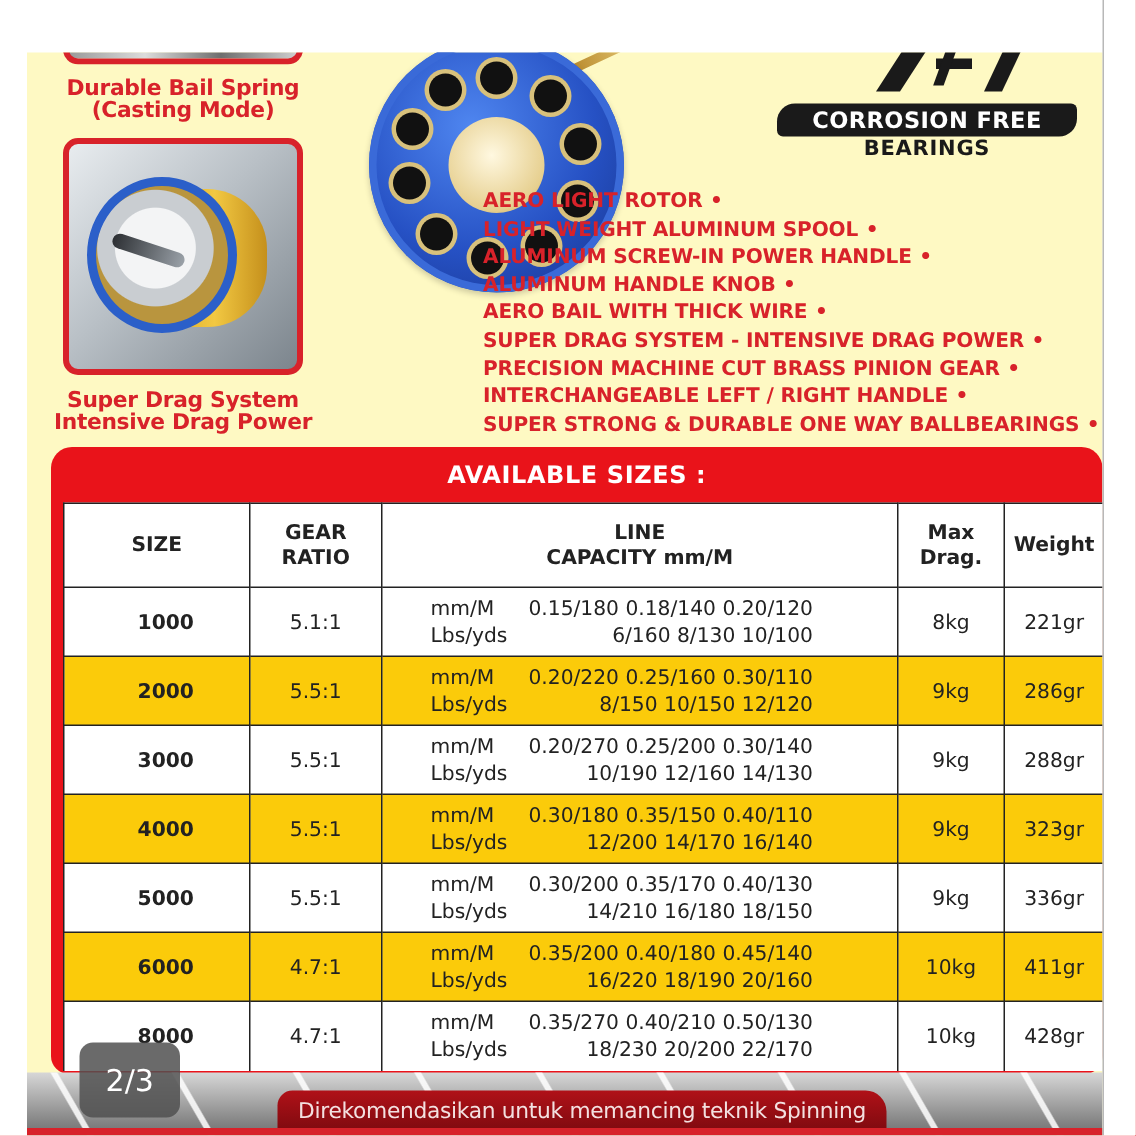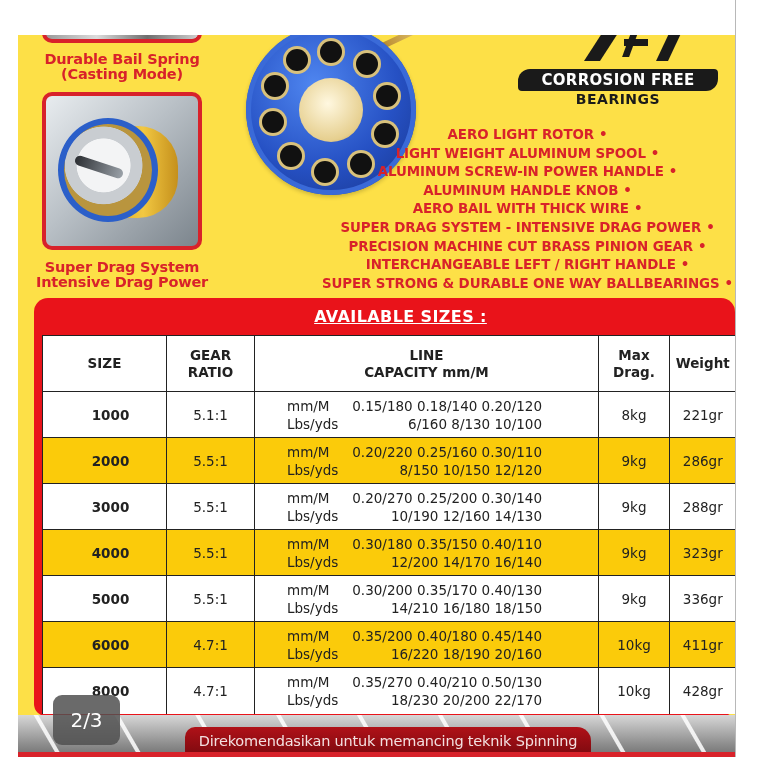--- a/index.html
+++ b/index.html
@@ -1,20 +1,20 @@
 <!DOCTYPE html>
 <html><head>
 <meta charset="utf-8">
 <style>
   * { box-sizing: border-box; margin: 0; padding: 0; }
   html, body { width: 757px; height: 757px; overflow: hidden; background: #ffffff; }
   body { position: relative; font-family: "DejaVu Sans", "Liberation Sans", sans-serif; }
 
   .canvas { position: absolute; left: 0; top: 0; width: 757px; height: 757px; background: #ffffff; }
-  .product { position: absolute; left: 18px; top: 35px; width: 717px; height: 722px; background: #fde047; overflow: hidden; }
+  .product { position: absolute; left: 18px; top: 35px; width: 717px; height: 722px; background: #fef9c3; overflow: hidden; }
   .right-rule { position: absolute; left: 735px; top: 0; width: 1px; height: 757px; background: #b8b8b8; }
 
   
   .thumb-top { position: absolute; left: 24px; top: -12px; width: 160px; height: 20px; border: 4px solid #d8222a; border-top: none; border-radius: 0 0 10px 10px; background: linear-gradient(90deg,#9a9a9a,#dcdcdc,#6e6e6e,#cfcfcf); }
   .caption { position: absolute; color: #d8222a; font-weight: bold; text-align: center; font-size: 14.5px; line-height: 15px; letter-spacing: -0.2px; }
   .cap1 { left: 14px; top: 17px; width: 180px; }
   .cap2 { left: 4px; top: 225px; width: 200px; }
   .thumb-box { position: absolute; left: 24px; top: 57px; width: 160px; height: 158px; border: 4px solid #d8222a; border-radius: 10px; overflow: hidden; background: linear-gradient(135deg,#e8ecef 0%,#b9c0c6 45%,#7c858d 100%); }
   .spool-ring { position: absolute; left: 12px; top: 22px; width: 100px; height: 104px; border-radius: 50%; border: 6px solid #2b5fc9; background: radial-gradient(circle at 45% 45%, #f3f4f5 0 38%, #c9cdd1 39% 55%, #b9953e 56% 75%, #2b5fc9 76%); }
   .spool-body { position: absolute; left: 62px; top: 30px; width: 70px; height: 92px; border-radius: 0 40px 40px 0; background: linear-gradient(90deg,#d9a82a,#f2c842,#c5901c); }
@@ -26,27 +26,27 @@
   .knob-center { position: absolute; left: 53px; top: 53px; width: 64px; height: 64px; border-radius: 50%; background: radial-gradient(circle at 45% 40%, #fff8e0, #e6cf8f 70%, #b9943f); }
   .knob-hole { position: absolute; width: 22px; height: 22px; border-radius: 50%; background: #111; box-shadow: 0 0 0 3px #d8c17c; }
 
   
   .logo { position: absolute; left: 500px; top: 0; width: 205px; height: 72px; }
   .logo-mark { position: absolute; left: 58px; top: -8px; width: 110px; height: 36px; }
   .logo-band { position: absolute; left: 0; top: 34px; width: 200px; height: 22px; background: #1a1a1a; border-radius: 12px 4px 12px 4px; color: #fff; font-weight: bold; font-size: 15px; text-align: center; line-height: 22px; letter-spacing: 0.3px; }
   .logo-sub { position: absolute; left: 0; top: 56px; width: 200px; text-align: center; font-weight: bold; font-size: 14px; color: #1a1a1a; letter-spacing: 0.5px; }
 
   
-  .features { position: absolute; right: 2px; top: 91px; text-align: center; }
+  .features { position: absolute; right: 2px; top: 91px; text-align: left; }
   .feature { color: #d8222a; font-weight: bold; font-size: 13.4px; line-height: 18.6px; white-space: nowrap; letter-spacing: -0.1px; }
   .feature .dot { display: inline-block; margin-left: 5px; }
 
   
   .sizes { position: absolute; left: 16px; top: 263px; width: 701px; height: 418px; background: #e9131a; border-radius: 14px 14px 12px 12px; }
-  .sizes-title { position: absolute; left: 16px; top: 0; width: 100%; height: 37px; color: #ffffff; font-weight: bold; font-size: 16px; text-align: center; line-height: 38px; letter-spacing: 0.4px; text-decoration: underline; }
+  .sizes-title { position: absolute; left: 0; top: 0; width: 100%; height: 37px; color: #ffffff; font-weight: bold; font-size: 16px; text-align: center; line-height: 38px; letter-spacing: 0.4px; }
   table.grid { position: absolute; left: 8px; top: 37px; width: 693px; border-collapse: collapse; background: #fff; table-layout: fixed; }
   table.grid th, table.grid td { border: 1.5px solid #222; text-align: center; vertical-align: middle; color: #222; }
   table.grid th { height: 56px; font-weight: bold; font-size: 13.5px; line-height: 17px; background: #fff; }
   table.grid td { height: 46px; font-size: 13.5px; }
   table.grid td.size { font-weight: bold; padding-left: 12px; }
   table.grid tr.alt td { background: #fbcb0a; }
   table.grid tr:last-child td { border-bottom: none; }
   table.grid tr td:last-child, table.grid tr th:last-child { border-right: none; }
   .cap-cell { text-align: left !important; padding-left: 32px; }
   .cap-line { display: flex; width: 255px; font-size: 13.5px; line-height: 18px; }

